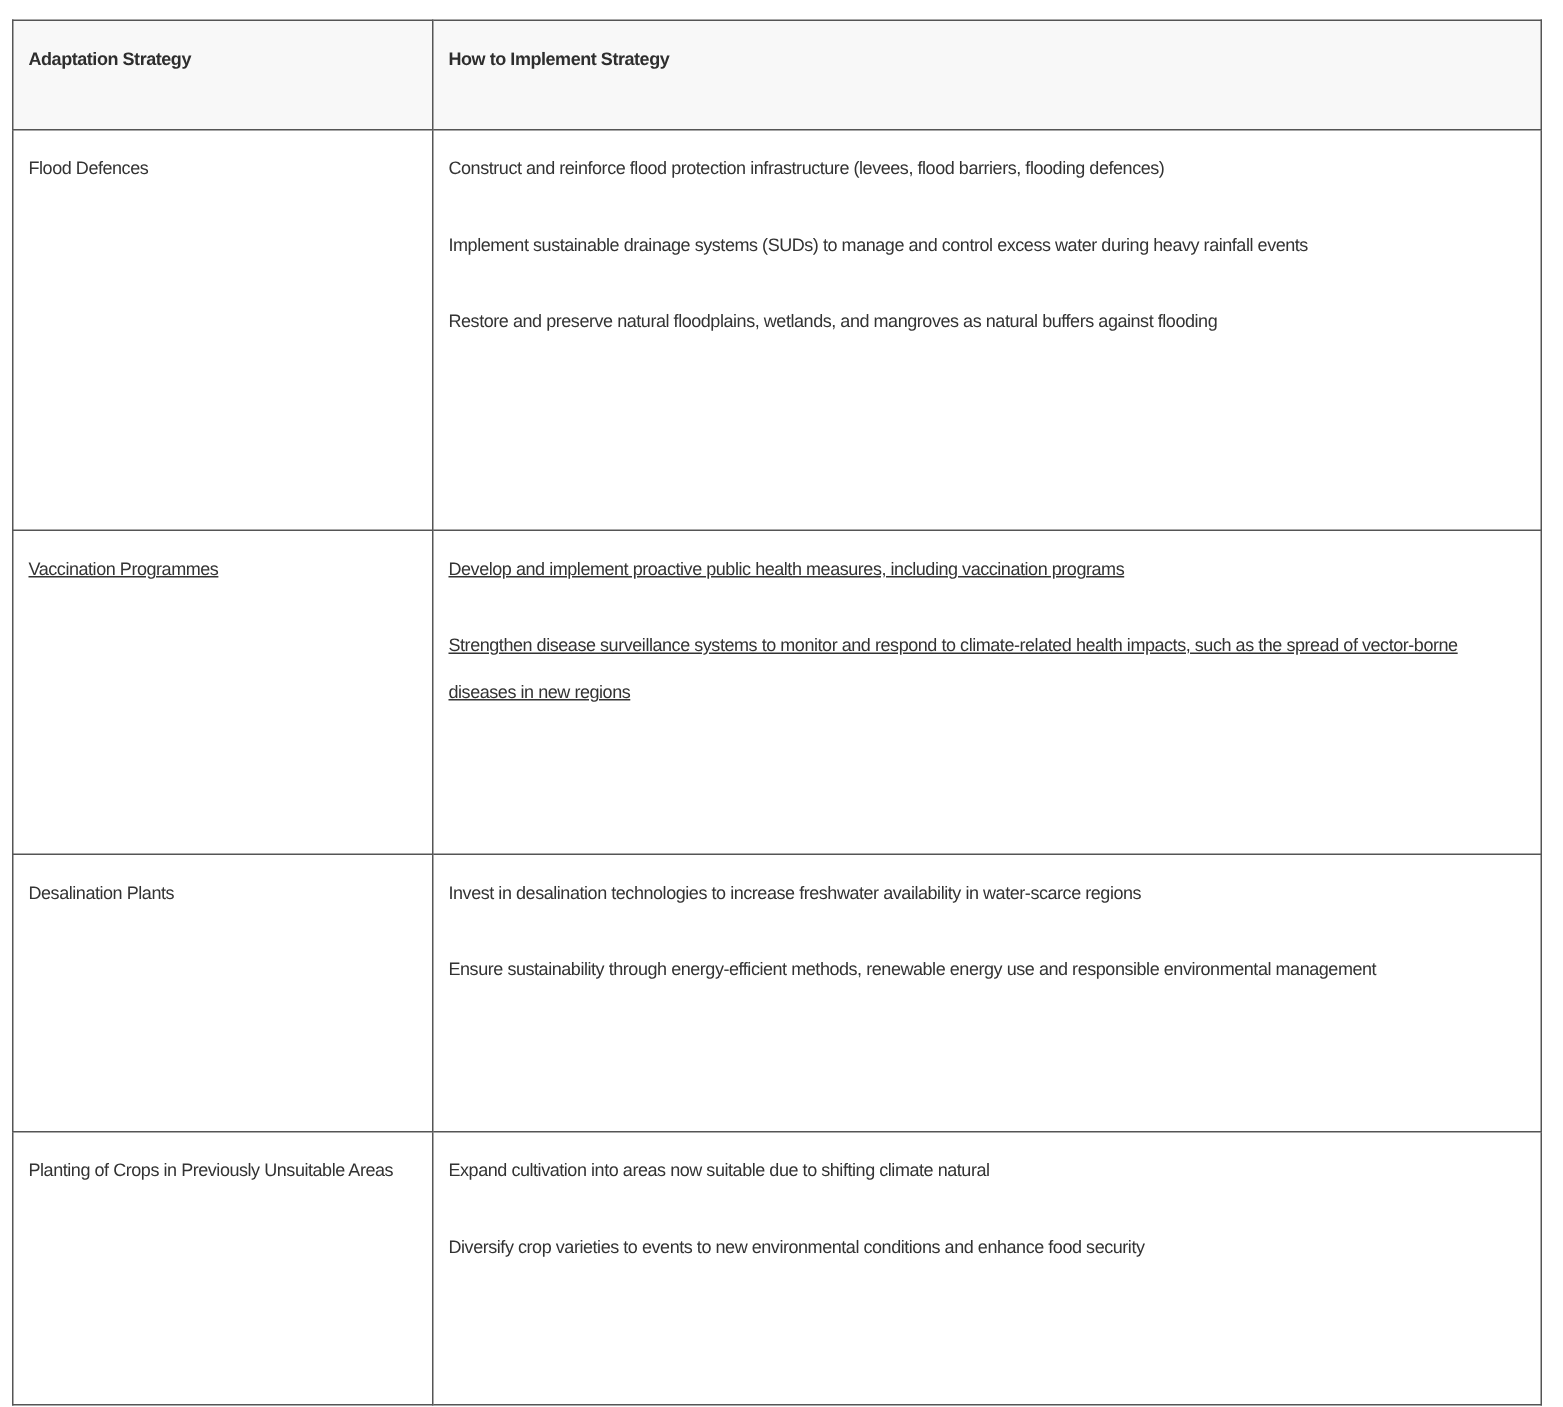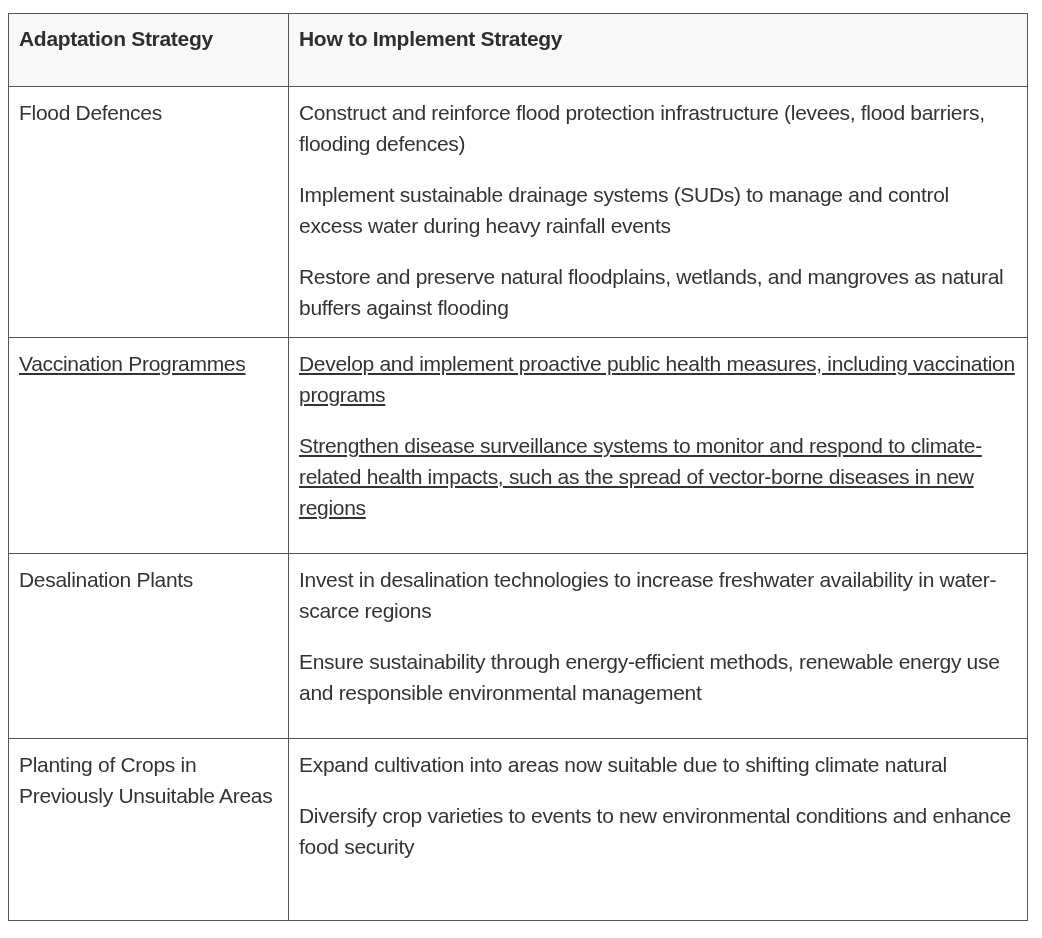--- a/index.html
+++ b/index.html
@@ -23,21 +23,21 @@
       table-layout: fixed;
     }
     table.strategy-table col.c1 { width: 280px; }
     table.strategy-table col.c2 { width: 739px; }
     table.strategy-table th,
     table.strategy-table td {
       border: 1.5px solid #555555;
       vertical-align: top;
       text-align: left;
       padding: 0 10px;
-      font-size: 21px;
+      font-size: 12px;
       line-height: 31px;
       letter-spacing: -0.3px;
     }
     table.strategy-table thead th {
       background: #f8f8f8;
       font-weight: bold;
       color: #2e2e2e;
       height: 73px;
       padding-top: 10px;
       box-sizing: border-box;
@@ -47,21 +47,21 @@
       padding-top: 10px;
       padding-bottom: 14px;
       box-sizing: border-box;
     }
     td .para {
       margin: 0 0 20px 0;
     }
     td .para:last-child {
       margin-bottom: 0;
     }
-    tr.r1 td { height: 191px; }
+    tr.r1 td { height: 267px; }
     tr.r2 td { height: 216px; text-decoration: underline; }
     tr.r3 td { height: 185px; }
     tr.r4 td { height: 182px; }
   </style>
 </head>
 <body>
 
 <table class="strategy-table">
   <colgroup>
     <col class="c1">

